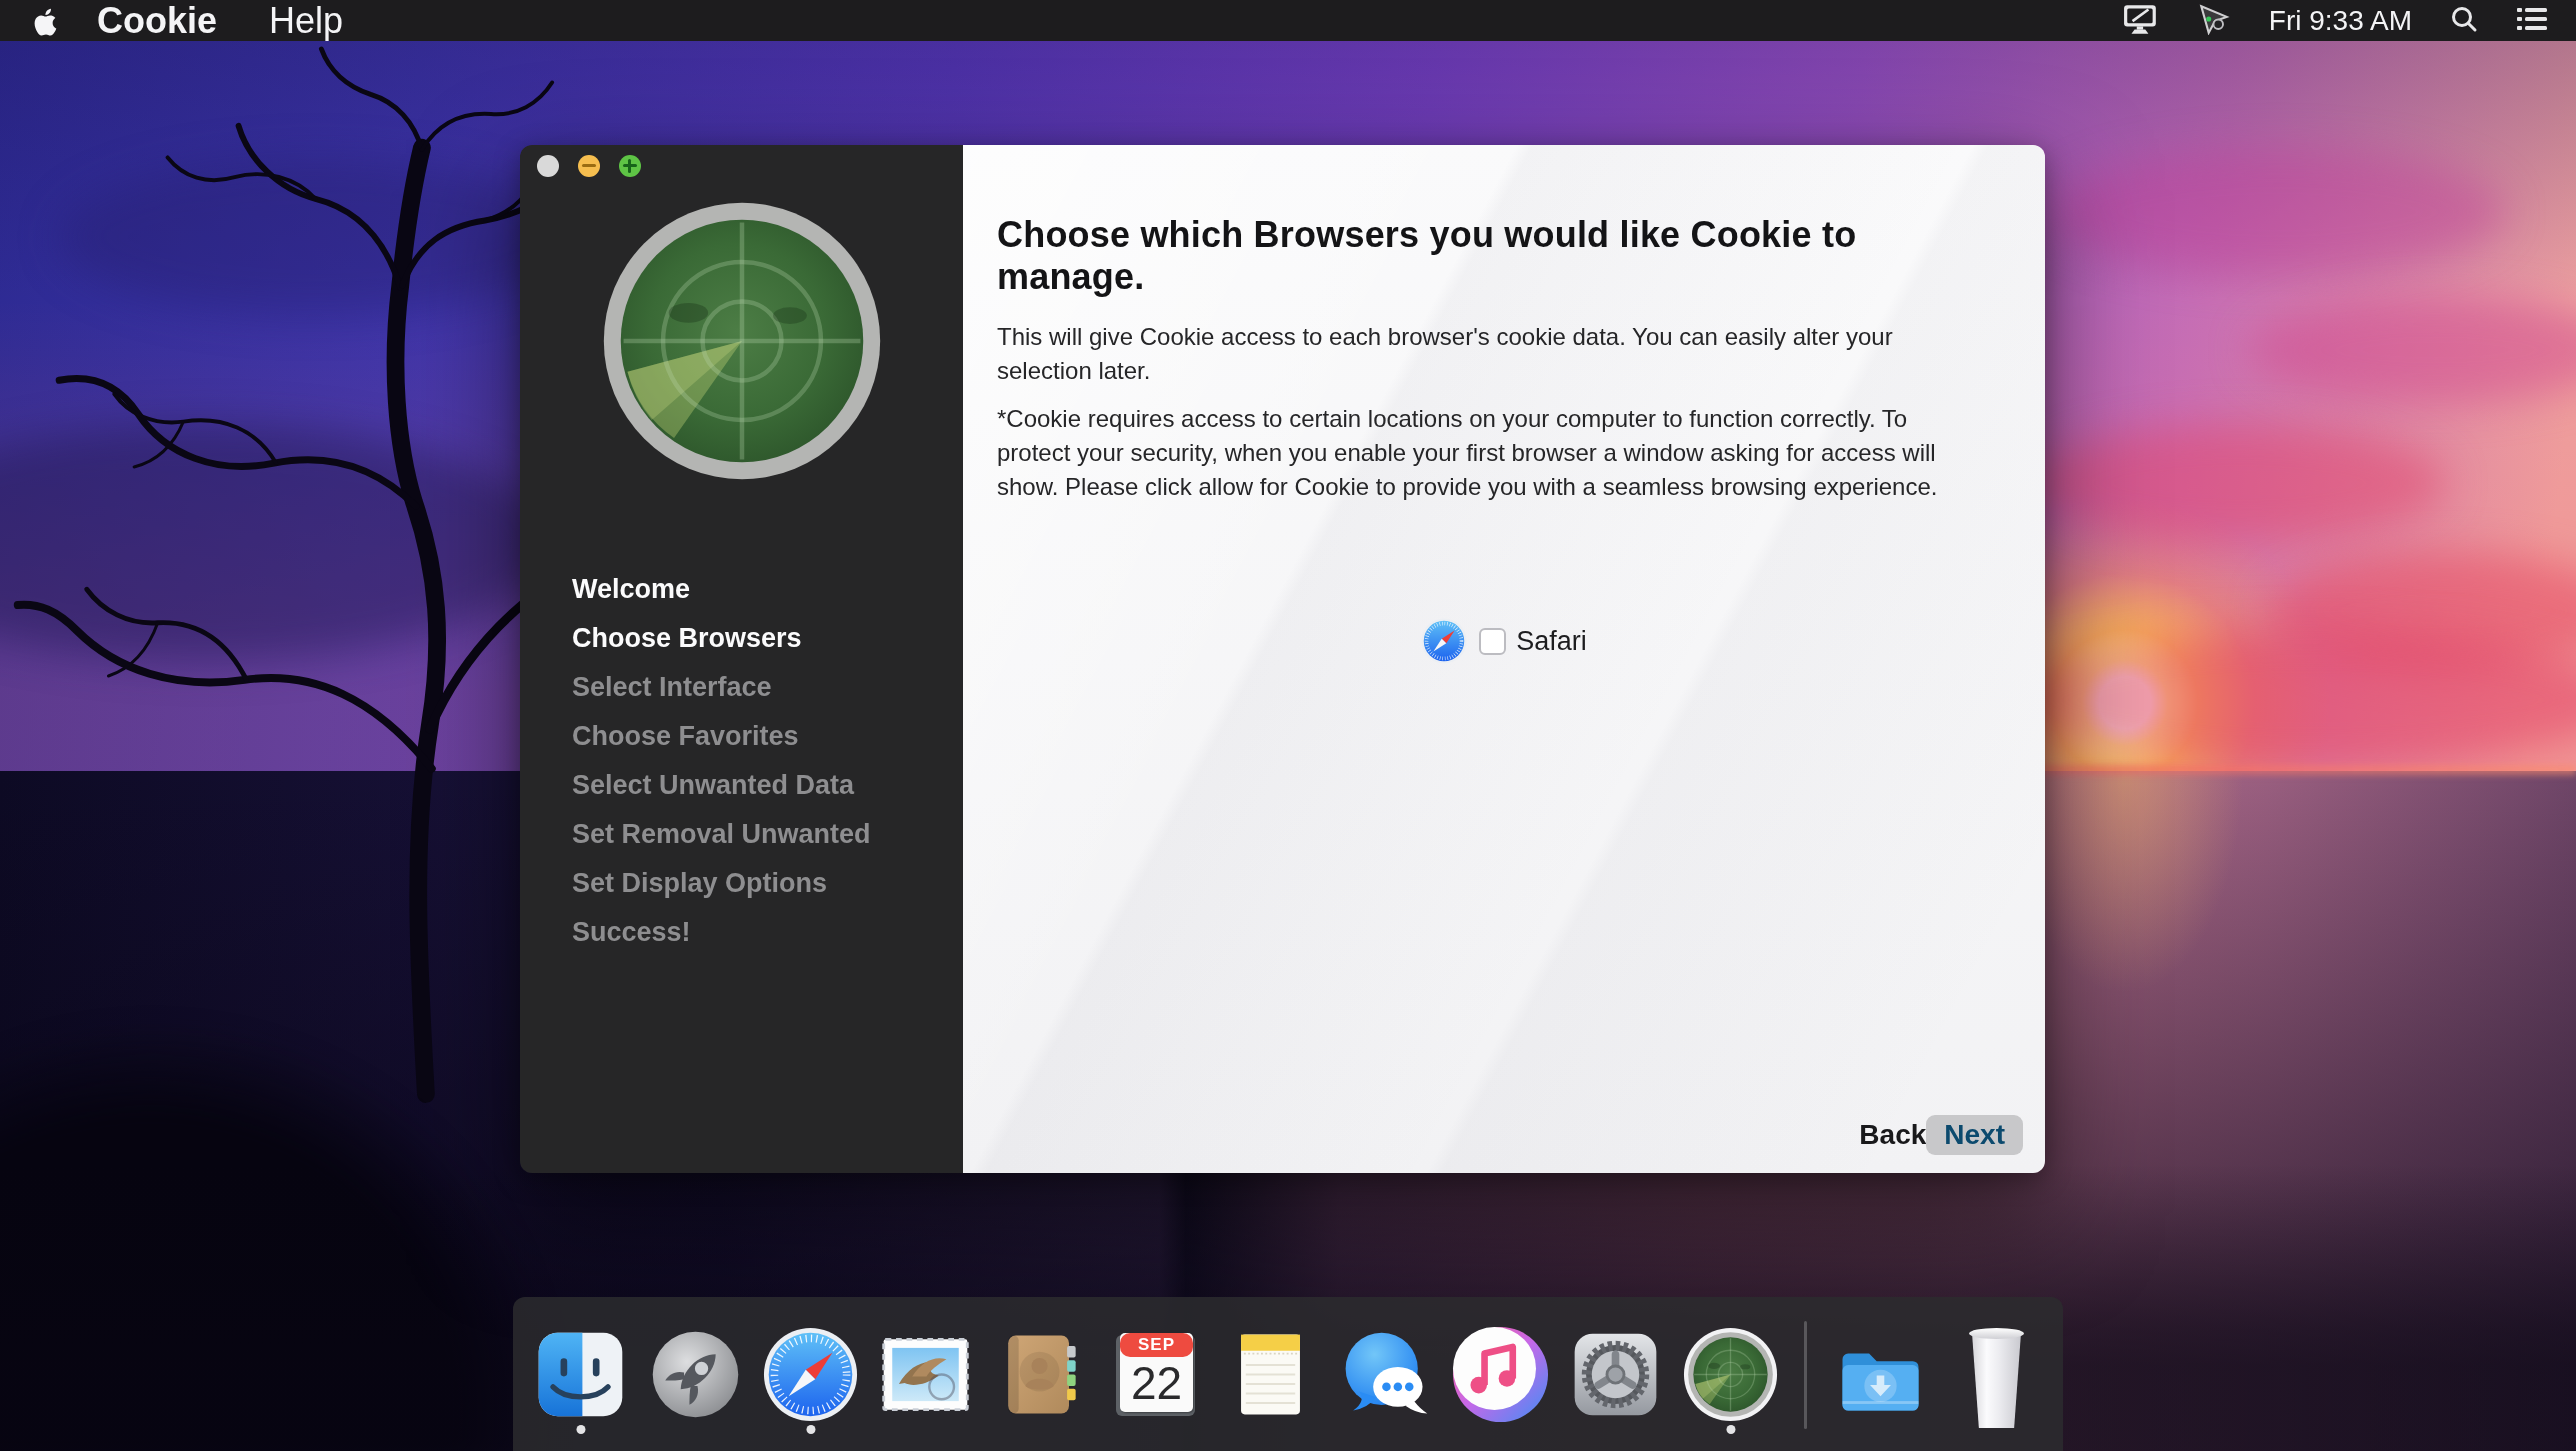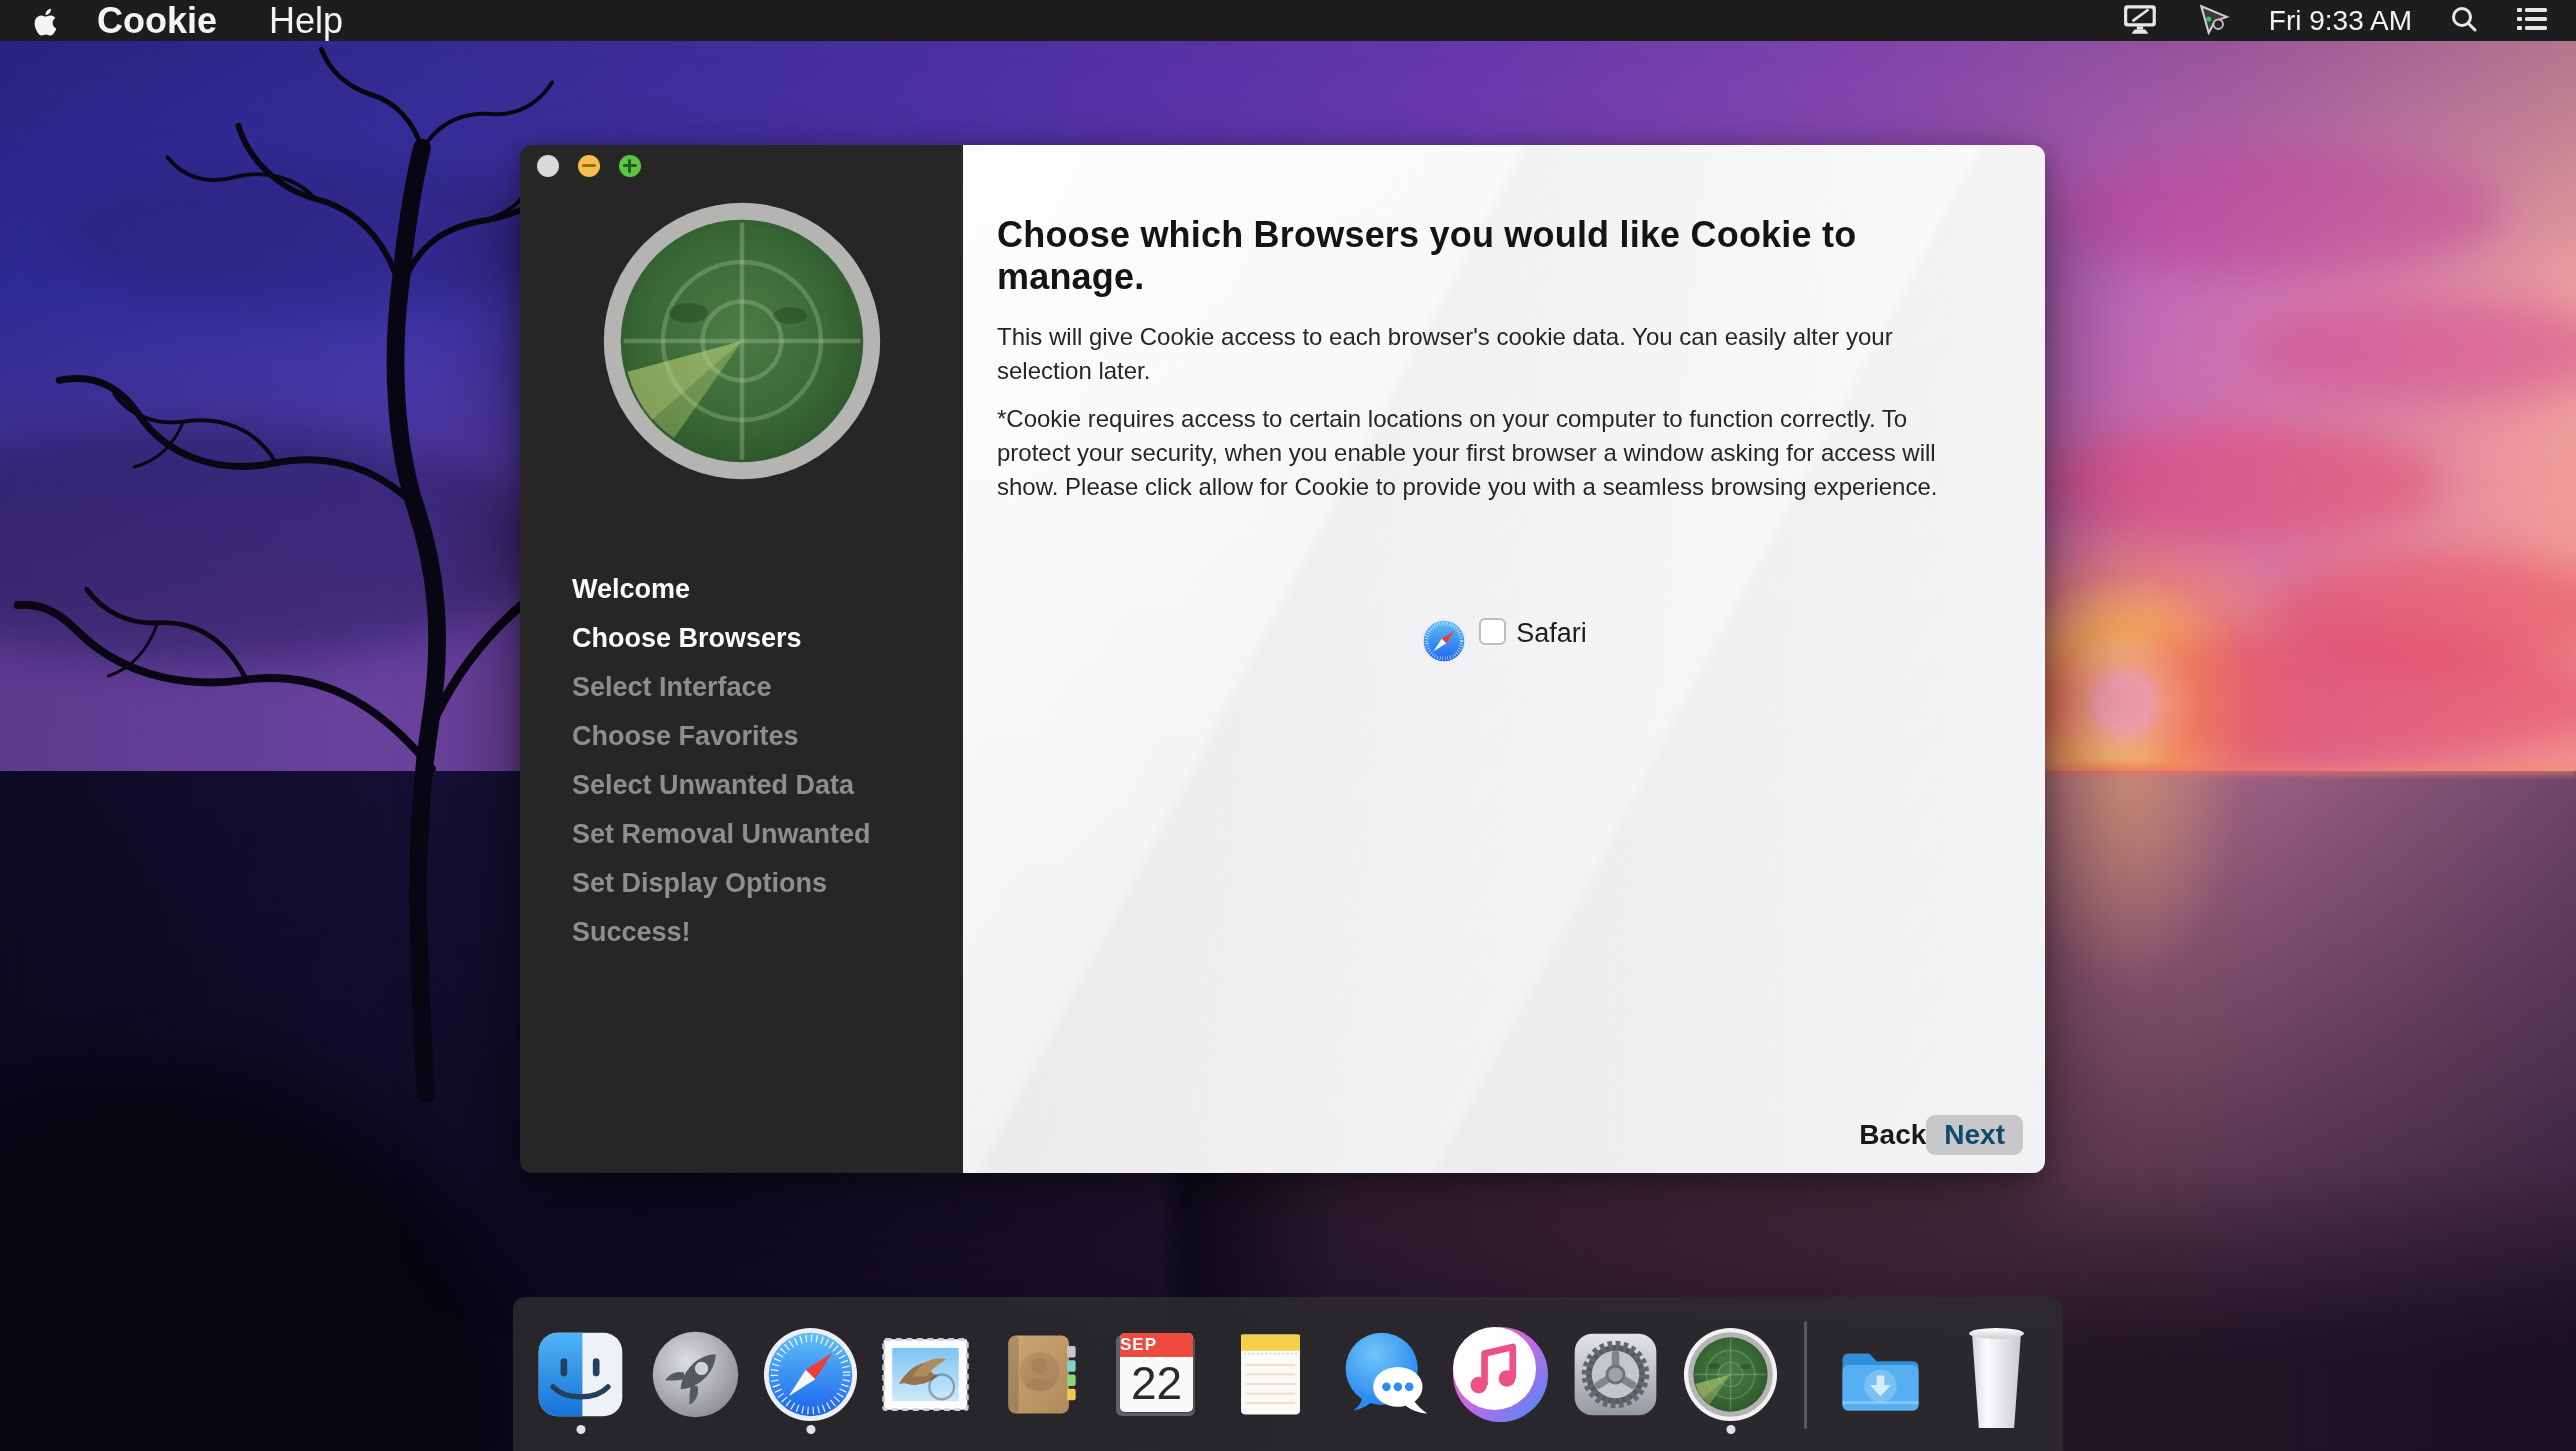--- a/index.html
+++ b/index.html
@@ -58,21 +58,21 @@
   .step.done, .step.current { color:#fbfbfc; }
 
   .content { flex:1; position:relative; color:#2b2b2d;
     background:
       linear-gradient(118deg, rgba(255,255,255,.65) 0%, rgba(255,255,255,0) 34%, rgba(120,120,140,.06) 35%, rgba(255,255,255,0) 62%, rgba(120,120,140,.05) 63%, rgba(255,255,255,0) 90%),
       linear-gradient(180deg,#fafafb,#f2f2f4); }
   .content-inner { padding:69px 34px 0 34px; }
   .page-title { font-size:36px; font-weight:700; color:#141416; letter-spacing:0.2px; }
   .para { font-size:24px; line-height:34px; max-width:986px; margin-top:22px; color:#262628; }
   .para + .para { margin-top:14px; }
-  .browser-row { margin-top:114px; display:flex; justify-content:center; align-items:flex-start; }
+  .browser-row { margin-top:114px; display:flex; justify-content:center; align-items:center; }
   .safari-sm { width:46px; height:46px; }
   .browser-check { appearance:none; -webkit-appearance:none; width:27px; height:27px; border:2px solid #bcbcc1;
     border-radius:6px; background:#fff; margin:0 10px 0 12px; }
   .browser-label { font-size:27px; color:#1d1d1f; }
   .wizard-footer { position:absolute; right:22px; bottom:18px; display:flex; align-items:center; }
   .back-btn { font-size:28px; font-weight:700; color:#19191b; background:none; border:none; font-family:inherit; }
   .next-btn { font-size:28px; font-weight:700; color:#0c4a6e; background:#c8c8ca; border:none; border-radius:9px;
     min-width:85px; height:40px; padding:0 18px; font-family:inherit; }
 
   
@@ -81,21 +81,21 @@
     padding:0 20px; gap:20px; z-index:40; }
   .dock-item { position:relative; width:95px; height:118px; display:flex; align-items:center; justify-content:center; }
   .dock-item svg, .dock-item .tile { width:95px; height:95px; display:block; }
   .run-dot { position:absolute; bottom:0px; left:50%; transform:translateX(-50%); width:9px; height:9px;
     border-radius:50%; background:#e4e4e6; }
   .dock-sep { width:3px; height:108px; background:rgba(255,255,255,.22); border-radius:2px; margin:0 6px; }
   .cal-tile { position:relative; width:95px; height:95px; }
   .cal-back { position:absolute; left:8px; top:8px; width:79px; height:81px; border-radius:6px; background:#5d6166; }
   .cal-front { position:absolute; left:12px; top:6px; width:73px; height:79px; border-radius:5px; background:#fafafa; overflow:hidden;
     box-shadow:1px 1px 2px rgba(0,0,0,.35); }
-  .cal-head { height:24px; background:#ee4b40; color:#fff; font-size:17px; font-weight:700; text-align:left; line-height:24px; letter-spacing:1px; }
+  .cal-head { height:24px; background:#ee4b40; color:#fff; font-size:17px; font-weight:700; text-align:center; line-height:24px; letter-spacing:1px;border-radius:10px; }
   .cal-day { text-align:center; font-size:46px; color:#2a2a2c; line-height:53px; font-weight:400; }
   .itunes-ring { width:95px; height:95px; border-radius:50%; background:linear-gradient(135deg,#fb5d8e,#c768e8 48%,#3f8ef5); display:flex; align-items:center; justify-content:center; }
   .itunes-inner { width:83px; height:83px; border-radius:50%; background:#fdfdfd; display:flex; align-items:center; justify-content:center; }
   .trash-tile { position:relative; width:95px; height:103px; }
   .trash-cup { position:absolute; left:24px; top:6px; width:49px; height:95px;
     clip-path:polygon(0% 0%,100% 0%,86% 100%,14% 100%);
     background:linear-gradient(90deg,#d6d6da 0%,#fbfbfd 30%,#ececf0 55%,#c9c9cf 100%); }
   .trash-rim { position:absolute; left:21px; top:1px; width:55px; height:11px; border-radius:50%;
     background:linear-gradient(180deg,#ffffff,#cfcfd4); }
 </style>

